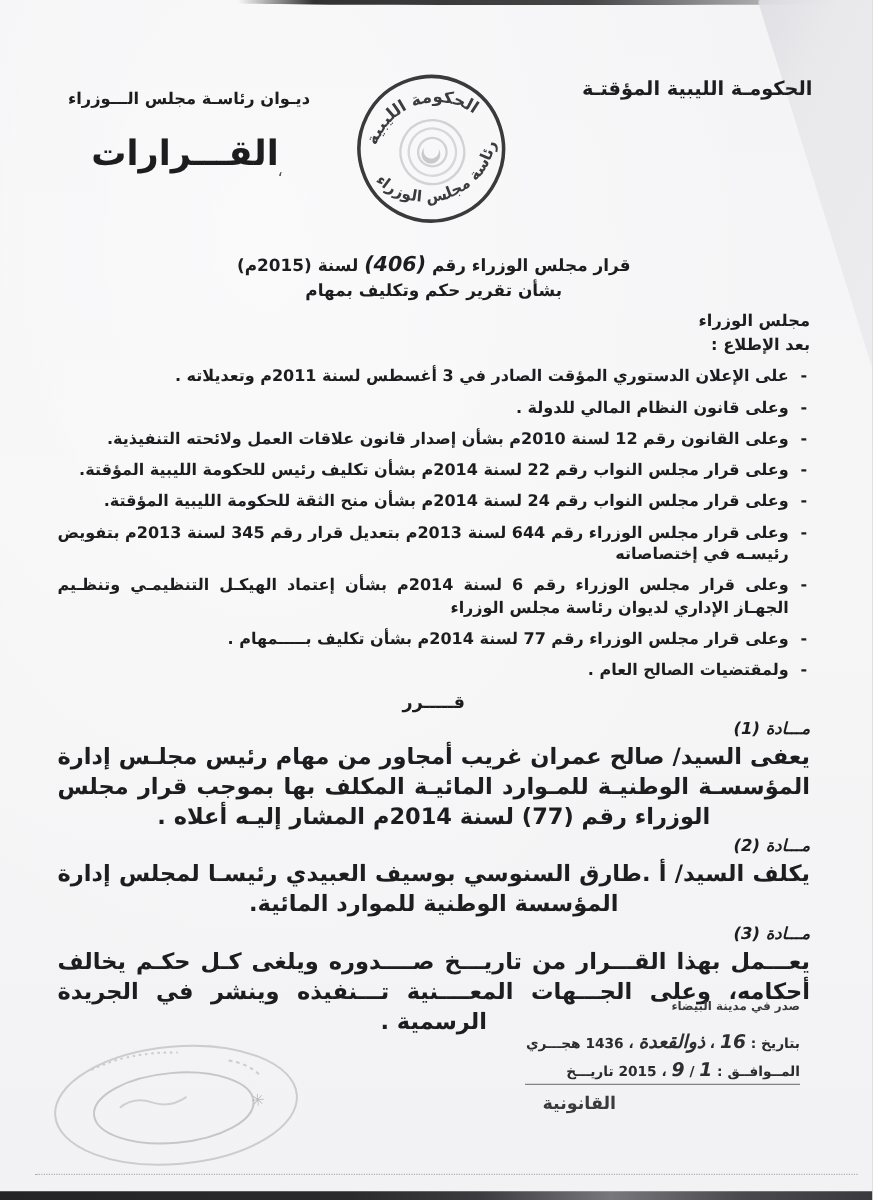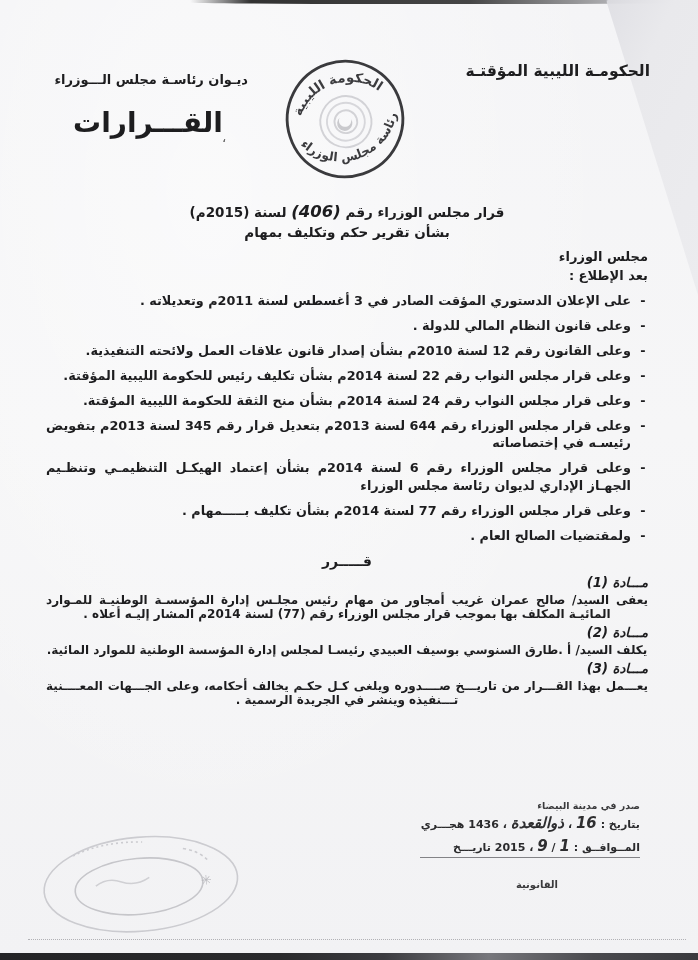--- a/index.html
+++ b/index.html
@@ -38,31 +38,31 @@
   .t-num{font-size:16.5px;letter-spacing:2px;font-style:italic;}
   .t-line2{text-align:center;font-size:13.5px;line-height:20px;margin-bottom:4px;}
   .authority{font-size:13px;line-height:17px;margin-top:6px;}
   .after-review{font-size:13px;line-height:17px;margin-top:2px;}
   .preamble{margin-top:8px;}
   .p-item{display:flex;gap:7px;margin-bottom:7px;font-size:12.8px;line-height:1.4;}
   .p-dash{flex:0 0 10px;text-align:center;}
   .p-text{flex:1;text-align:justify;text-align-last:right;}
   .decided{ text-align:center;font-size:14px;line-height:19px;margin-top:2px;}
   .art-h{text-align:right;font-size:13.2px;line-height:19px;margin-top:2px;font-style:italic;}
-  .art-t{font-size:12px;line-height:14px;text-align:justify;text-align-last:center;margin-top:1px;}
+  .art-t{font-size:18px;line-height:24px;text-align:justify;text-align-last:center;margin-top:1px;}
   
   .sig-block{position:absolute;top:744px;left:26px;width:200px;}
   .sig-label{margin-top:-14px;width:170px;text-align:center;font-size:13.5px;font-weight:700;}
   
   .issuance{position:absolute;top:800px;right:58px;width:220px;font-weight:700;text-align:right;}
   .iss-place{font-size:9.5px;color:#3a3a3c;}
-  .iss-line{font-size:11px;margin-top:3px;color:#2b2b2d;}
+  .iss-line{font-size:11px;margin-top:13px;color:#2b2b2d;}
   .hand{font-family:"DejaVu Sans", sans-serif;font-style:italic;font-size:15px;color:#2e2e30;}
   .iss-greg{border-bottom:1px solid rgba(70,70,75,.65);padding-bottom:2px;margin-top:5px;}
-  .iss-note{font-size:10px;margin-top:21px;padding-left:14px;text-align:center;color:#3a3a3c;}
+  .iss-note{font-size:14px;margin-top:7px;padding-left:14px;text-align:left;color:#3a3a3c;}
   
   .oval-stamp{position:absolute;top:832px;left:36px;width:215px;height:108px;opacity:.8;transform:rotate(-5deg);}
 </style>
 </head>
 <body>
 
 <div class="page">
 
   <div class="edge-top"></div>
   <div class="corner-fold"></div>

